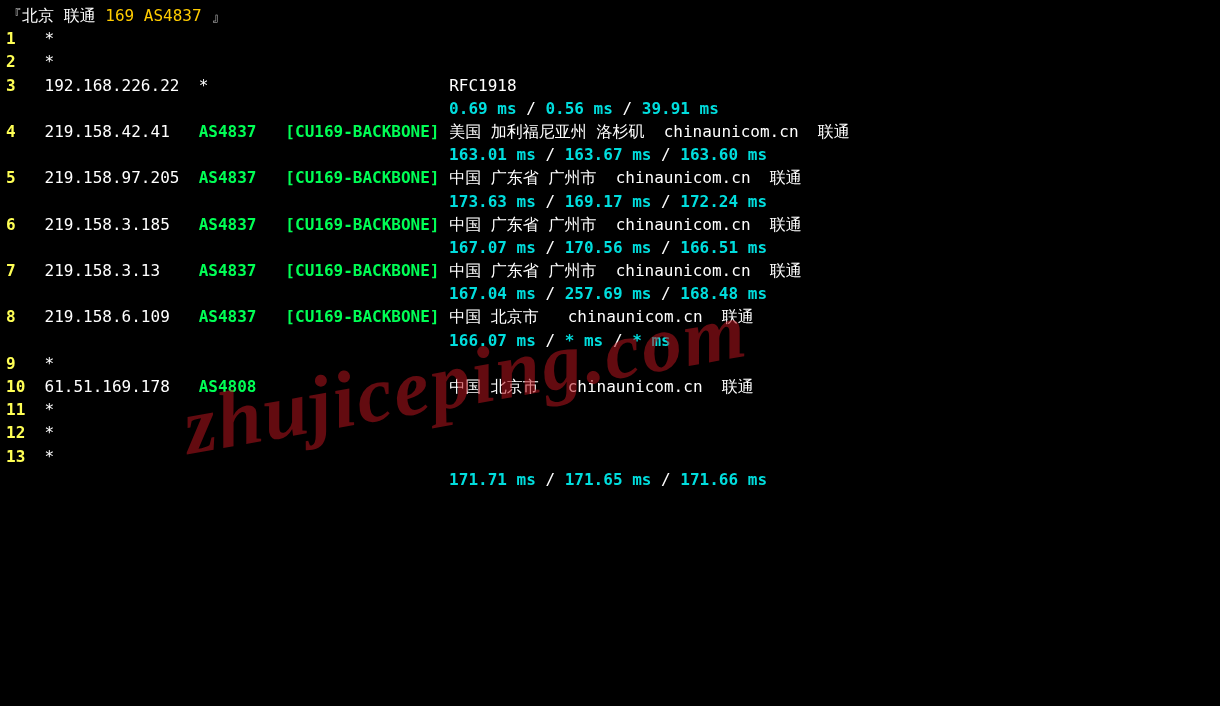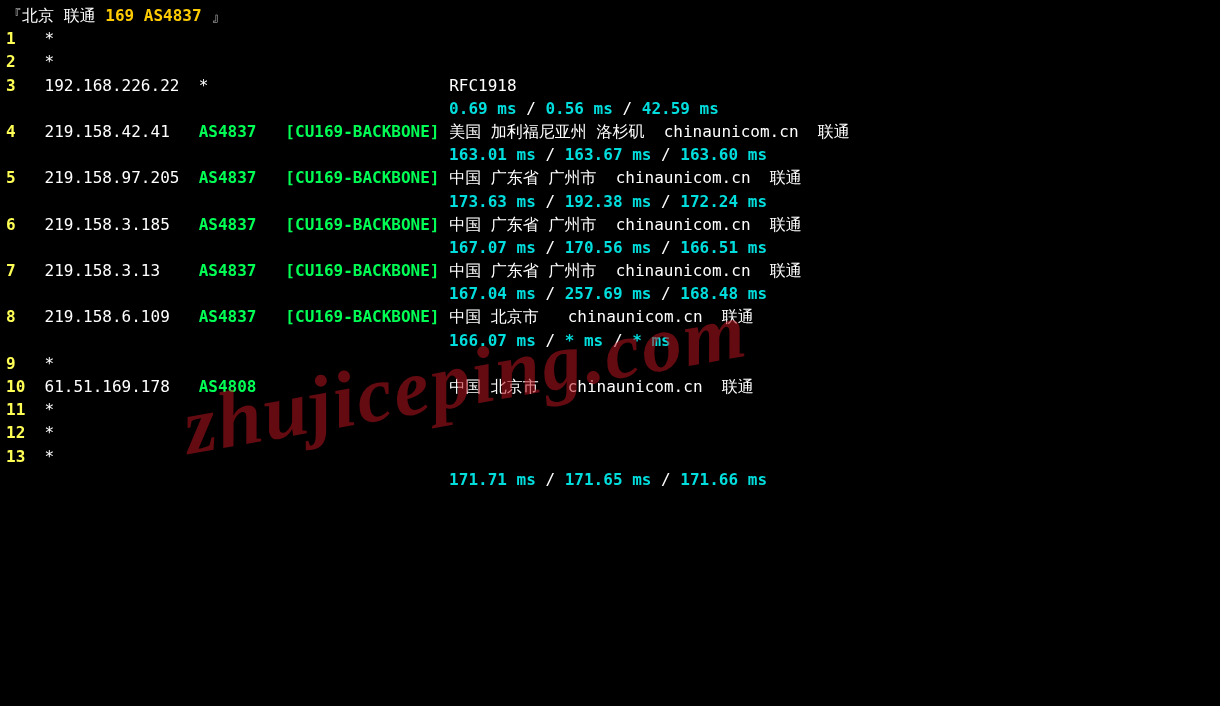--- a/index.html
+++ b/index.html
@@ -9,21 +9,21 @@
     color: #fff;
     font-family: "Consolas", "Menlo", "Monaco", monospace;
     font-size: 16px;
     line-height: 1.45;
     width: 1220px;
     box-sizing: border-box;
     position: relative;
   }
   .row { white-space: pre; }
   .yellow { color: #ffff55; font-weight: bold; }
-  .orange { color: #ffcc00; font-weight: bold; }
+  .orange { color: #ffcc00; font-weight: normal; }
   .white  { color: #ffffff; font-weight: normal; }
   .grey   { color: #cccccc; }
   .green  { color: #00ff55; font-weight: bold; }
   .cyan   { color: #00dddd; font-weight: bold; }
   .watermark {
     position: absolute;
     top: 320px;
     left: 180px;
     font-size: 80px;
     font-weight: bold;
@@ -38,25 +38,25 @@
 </head>
 <body>
 
 <div class="watermark">zhujiceping.com</div>
 
 <div id="terminal">
     <div class="row"><span class="grey">『</span><span class="white">北京</span><span class="white"> </span><span class="white">联通</span><span class="white"> </span><span class="orange">169</span><span class="white"> </span><span class="orange">AS4837</span><span class="grey"> 』</span></div>
     <div class="row"><span class="yellow">1   </span><span class="white">*               </span></div>
     <div class="row"><span class="yellow">2   </span><span class="white">*               </span></div>
     <div class="row"><span class="yellow">3   </span><span class="white">192.168.226.22  </span><span class="white">*        </span><span class="green">                 </span><span class="white">RFC1918</span></div>
-    <div class="row"><span>                                              </span><span class="cyan">0.69 ms</span><span class="white"> / </span><span class="cyan">0.56 ms</span><span class="white"> / </span><span class="cyan">42.59 ms</span></div>
+    <div class="row"><span>                                              </span><span class="cyan">0.69 ms</span><span class="white"> / </span><span class="cyan">0.56 ms</span><span class="white"> / </span><span class="cyan">39.91 ms</span></div>
     <div class="row"><span class="yellow">4   </span><span class="white">219.158.42.41   </span><span class="green">AS4837   </span><span class="green">[CU169-BACKBONE] </span><span class="white">美国 加利福尼亚州 洛杉矶  chinaunicom.cn  联通</span></div>
     <div class="row"><span>                                              </span><span class="cyan">163.01 ms</span><span class="white"> / </span><span class="cyan">163.67 ms</span><span class="white"> / </span><span class="cyan">163.60 ms</span></div>
     <div class="row"><span class="yellow">5   </span><span class="white">219.158.97.205  </span><span class="green">AS4837   </span><span class="green">[CU169-BACKBONE] </span><span class="white">中国 广东省 广州市  chinaunicom.cn  联通</span></div>
-    <div class="row"><span>                                              </span><span class="cyan">173.63 ms</span><span class="white"> / </span><span class="cyan">192.38 ms</span><span class="white"> / </span><span class="cyan">172.24 ms</span></div>
+    <div class="row"><span>                                              </span><span class="cyan">173.63 ms</span><span class="white"> / </span><span class="cyan">169.17 ms</span><span class="white"> / </span><span class="cyan">172.24 ms</span></div>
     <div class="row"><span class="yellow">6   </span><span class="white">219.158.3.185   </span><span class="green">AS4837   </span><span class="green">[CU169-BACKBONE] </span><span class="white">中国 广东省 广州市  chinaunicom.cn  联通</span></div>
     <div class="row"><span>                                              </span><span class="cyan">167.07 ms</span><span class="white"> / </span><span class="cyan">170.56 ms</span><span class="white"> / </span><span class="cyan">166.51 ms</span></div>
     <div class="row"><span class="yellow">7   </span><span class="white">219.158.3.13    </span><span class="green">AS4837   </span><span class="green">[CU169-BACKBONE] </span><span class="white">中国 广东省 广州市  chinaunicom.cn  联通</span></div>
     <div class="row"><span>                                              </span><span class="cyan">167.04 ms</span><span class="white"> / </span><span class="cyan">257.69 ms</span><span class="white"> / </span><span class="cyan">168.48 ms</span></div>
     <div class="row"><span class="yellow">8   </span><span class="white">219.158.6.109   </span><span class="green">AS4837   </span><span class="green">[CU169-BACKBONE] </span><span class="white">中国 北京市   chinaunicom.cn  联通</span></div>
     <div class="row"><span>                                              </span><span class="cyan">166.07 ms</span><span class="white"> / </span><span class="cyan">* ms</span><span class="white"> / </span><span class="cyan">* ms</span></div>
     <div class="row"><span class="yellow">9   </span><span class="white">*               </span></div>
     <div class="row"><span class="yellow">10  </span><span class="white">61.51.169.178   </span><span class="green">AS4808   </span><span class="green">                 </span><span class="white">中国 北京市   chinaunicom.cn  联通</span></div>
     <div class="row"><span class="yellow">11  </span><span class="white">*               </span></div>
     <div class="row"><span class="yellow">12  </span><span class="white">*               </span></div>

